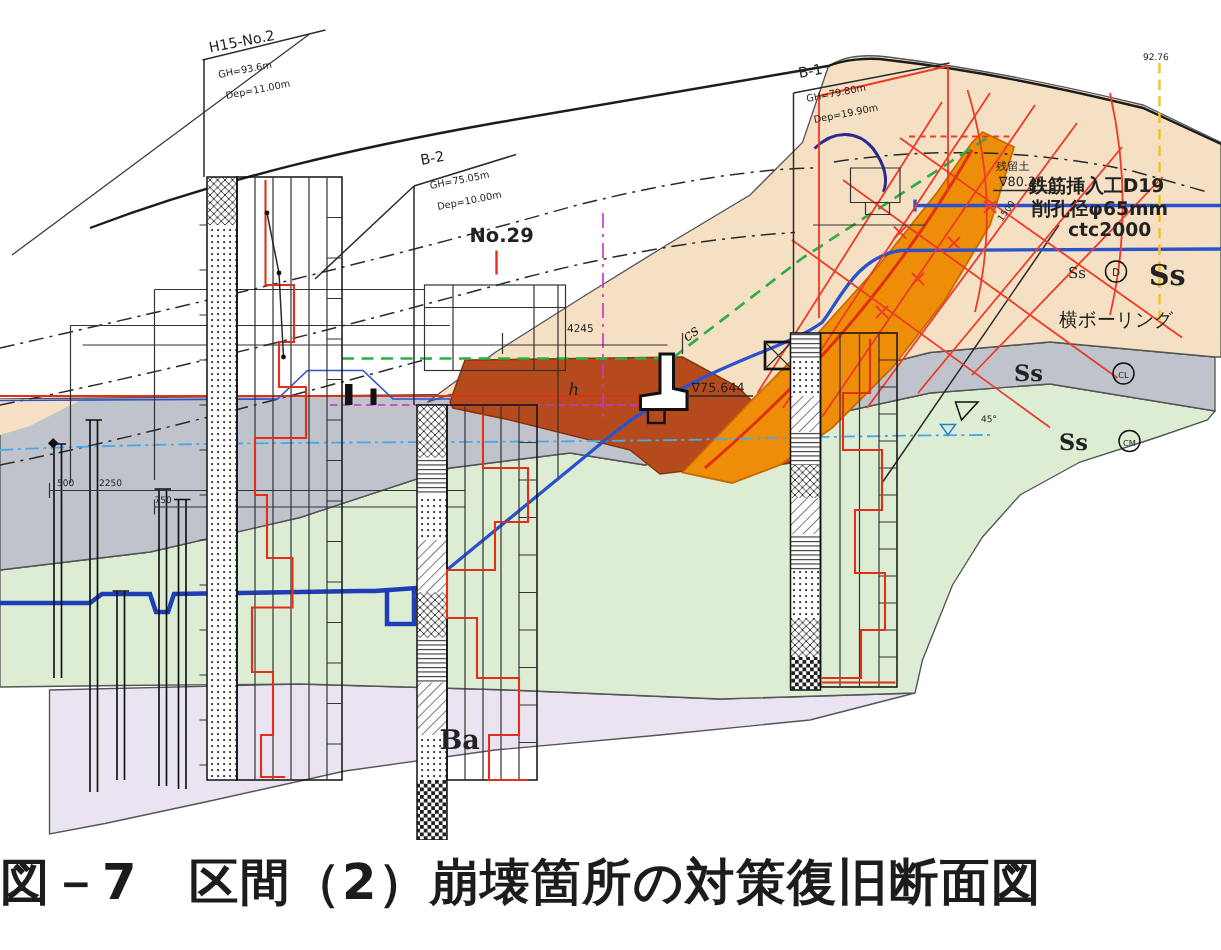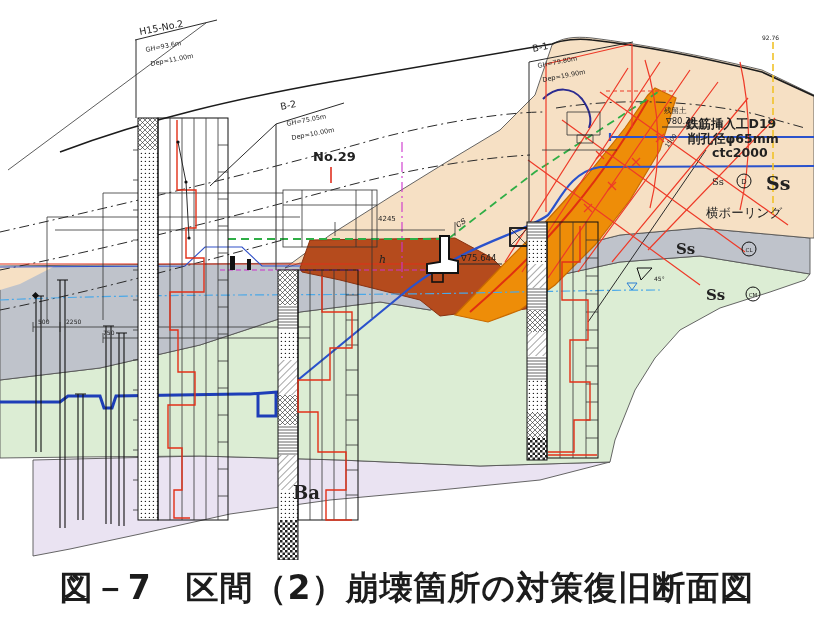--- a/index.html
+++ b/index.html
@@ -1,18 +1,18 @@
 <!DOCTYPE html>
 <html><head>
 <meta charset="utf-8">
 <style>
   html,body{margin:0;padding:0;background:#ffffff;}
   .page{position:relative;width:814px;height:633px;background:#fff;overflow:hidden;
         font-family:"DejaVu Sans",sans-serif;}
-  .caption{position:absolute;left:0;top:566px;width:814px;text-align:center;
+  .caption{position:absolute;left:0;top:566px;width:814px;
            font-size:33px;font-weight:600;letter-spacing:1px;color:#1c1c1c;
            font-family:"DejaVu Sans",sans-serif;}
   svg text{font-family:"DejaVu Sans",sans-serif;fill:#222;}
   .serif{font-family:"DejaVu Serif",serif;}
   .ln{fill:none;stroke:#2a2a2a;stroke-width:1;}
   .ln16{fill:none;stroke:#1c1c1c;stroke-width:1.6;}
   .dd{stroke-dasharray:10,4,2,4;}
   .red{fill:none;stroke:#e23018;stroke-width:1.4;}
   .redthin{fill:none;stroke:#ee3a28;stroke-width:1.2;}
   .blueT{fill:none;stroke:#1e3eb8;stroke-width:3;}

